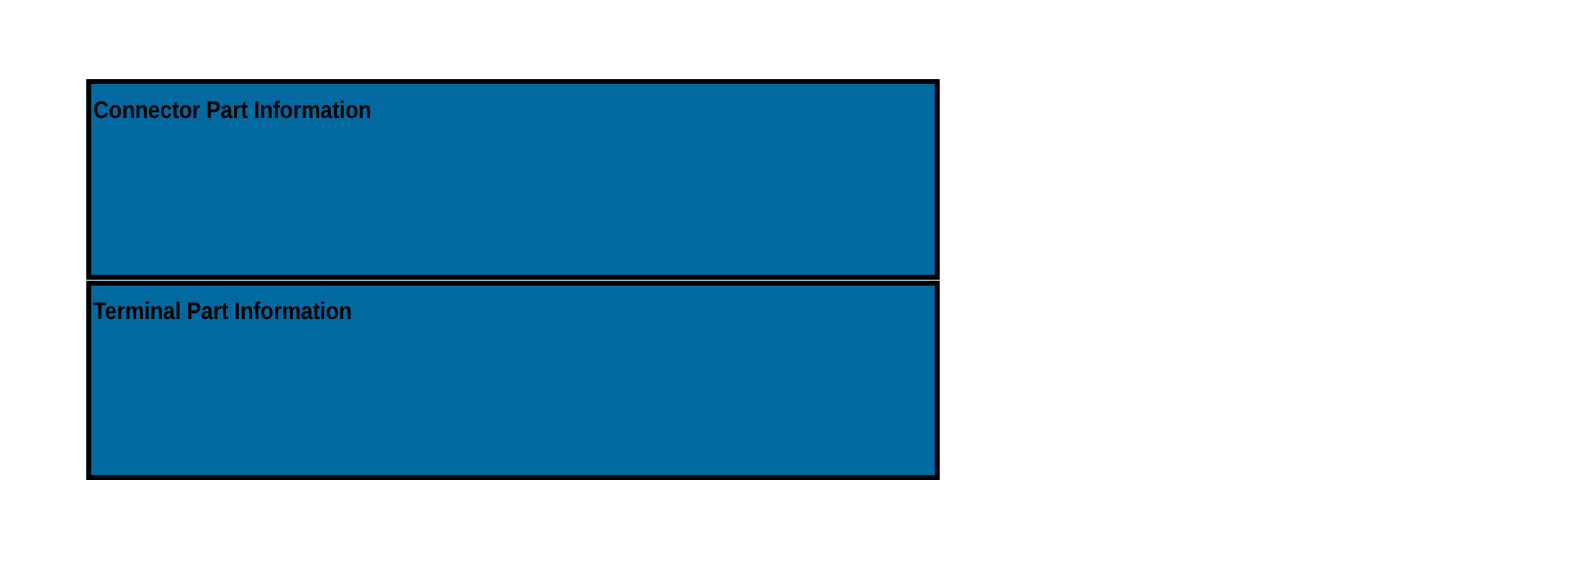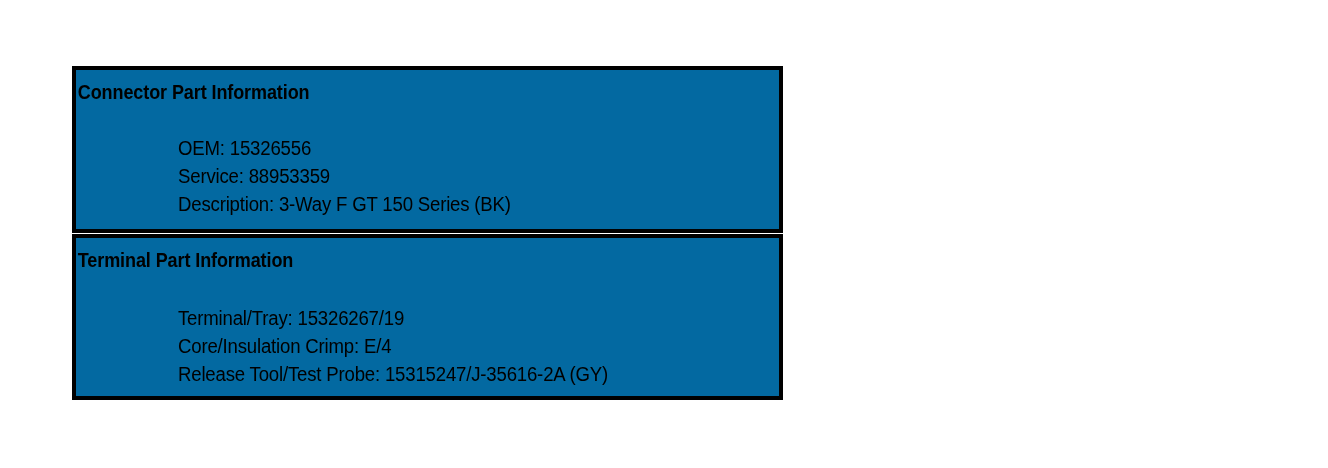--- a/index.html
+++ b/index.html
@@ -73,29 +73,19 @@
     padding-top: 32px;
   }
 </style>
 </head>
 <body>
 
 <div class="spec-table">
 
   <section class="panel panel-connector">
     <div class="panel-heading">Connector Part Information</div>
-    <ul class="detail-list">
-      <li class="detail-line">OEM: 15326556</li>
-      <li class="detail-line">Service: 88953359</li>
-      <li class="detail-line">Description: 3-Way F GT 150 Series (BK)</li>
-    </ul>
   </section>
 
   <section class="panel panel-terminal">
     <div class="panel-heading">Terminal Part Information</div>
-    <ul class="detail-list">
-      <li class="detail-line">Terminal/Tray: 15326267/19</li>
-      <li class="detail-line">Core/Insulation Crimp: E/4</li>
-      <li class="detail-line">Release Tool/Test Probe: 15315247/J-35616-2A (GY)</li>
-    </ul>
   </section>
 
 </div>
 
 </body></html>

